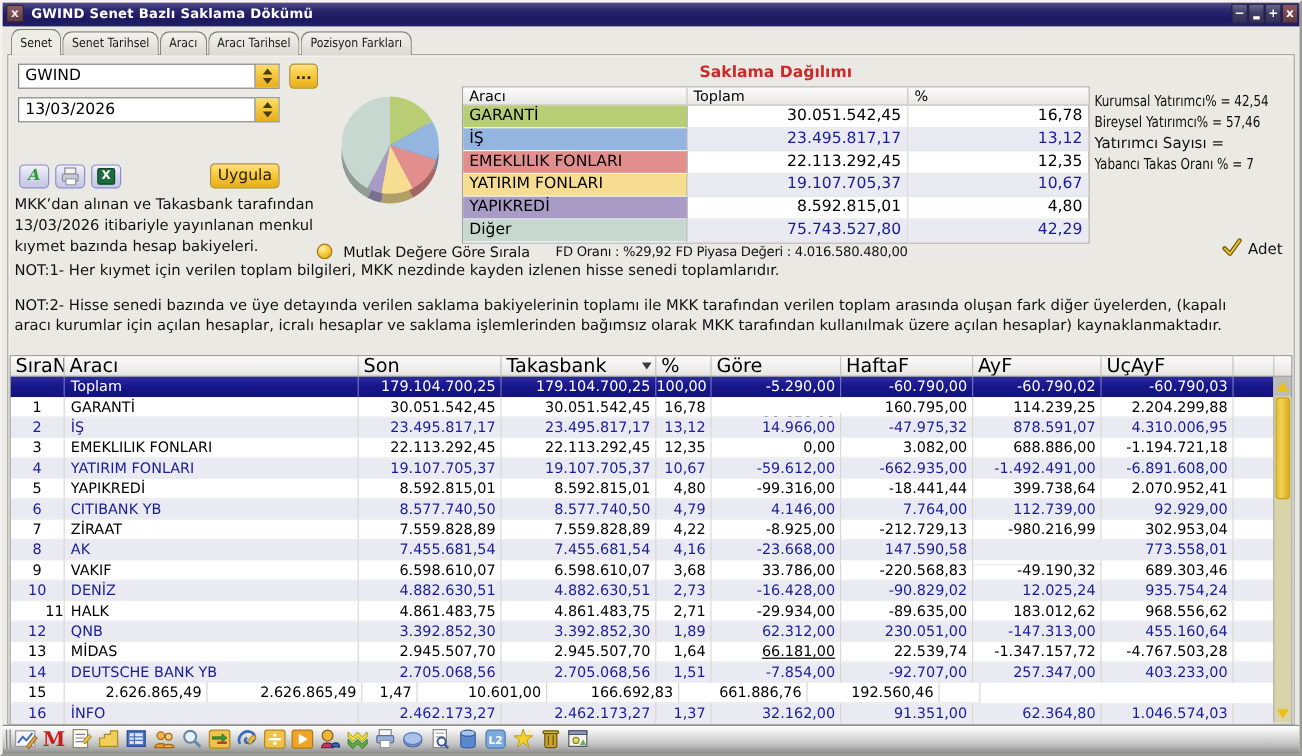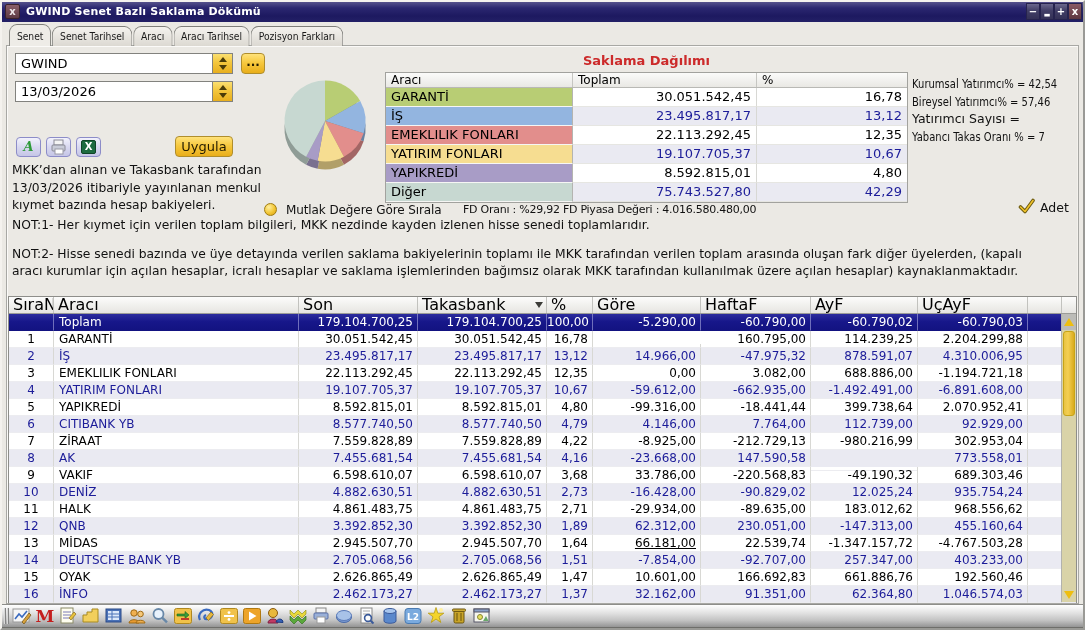--- a/index.html
+++ b/index.html
@@ -393,21 +393,21 @@
           <div class="cell cr" style="width: 119px;">4.882.630,51</div>
           <div class="cell cr" style="width: 129px;">4.882.630,51</div>
           <div class="cell cr" style="width: 46px;">2,73</div>
           <div class="cell cr" style="width: 108px;">-16.428,00</div>
           <div class="cell cr" style="width: 110px;">-90.829,02</div>
           <div class="cell cr" style="width: 107px;">12.025,24</div>
           <div class="cell cr" style="width: 110px;">935.754,24</div>
           <div class="cell" style="width: 34px;"></div>
         </div>
         <div class="mt-row">
-          <div class="cell ca" style="width: 45px;">11</div>
+          <div class="cell ca" style="width: 45px; text-align: right;">11</div>
           <div class="cell cl" style="width: 245px;">HALK</div>
           <div class="cell cr" style="width: 119px;">4.861.483,75</div>
           <div class="cell cr" style="width: 129px;">4.861.483,75</div>
           <div class="cell cr" style="width: 46px;">2,71</div>
           <div class="cell cr" style="width: 108px;">-29.934,00</div>
           <div class="cell cr" style="width: 110px;">-89.635,00</div>
           <div class="cell cr" style="width: 107px;">183.012,62</div>
           <div class="cell cr" style="width: 110px;">968.556,62</div>
           <div class="cell" style="width: 34px;"></div>
         </div>
@@ -442,21 +442,20 @@
           <div class="cell cr" style="width: 129px;">2.705.068,56</div>
           <div class="cell cr" style="width: 46px;">1,51</div>
           <div class="cell cr" style="width: 108px;">-7.854,00</div>
           <div class="cell cr" style="width: 110px;">-92.707,00</div>
           <div class="cell cr" style="width: 107px;">257.347,00</div>
           <div class="cell cr" style="width: 110px;">403.233,00</div>
           <div class="cell" style="width: 34px;"></div>
         </div>
         <div class="mt-row">
           <div class="cell ca" style="width: 45px;">15</div>
-          <div class="cell cl" style="width: 245px;">OYAK</div>
           <div class="cell cr" style="width: 119px;">2.626.865,49</div>
           <div class="cell cr" style="width: 129px;">2.626.865,49</div>
           <div class="cell cr" style="width: 46px;">1,47</div>
           <div class="cell cr" style="width: 108px;">10.601,00</div>
           <div class="cell cr" style="width: 110px;">166.692,83</div>
           <div class="cell cr" style="width: 107px;">661.886,76</div>
           <div class="cell cr" style="width: 110px;">192.560,46</div>
           <div class="cell" style="width: 34px;"></div>
         </div>
         <div class="mt-row alt">

